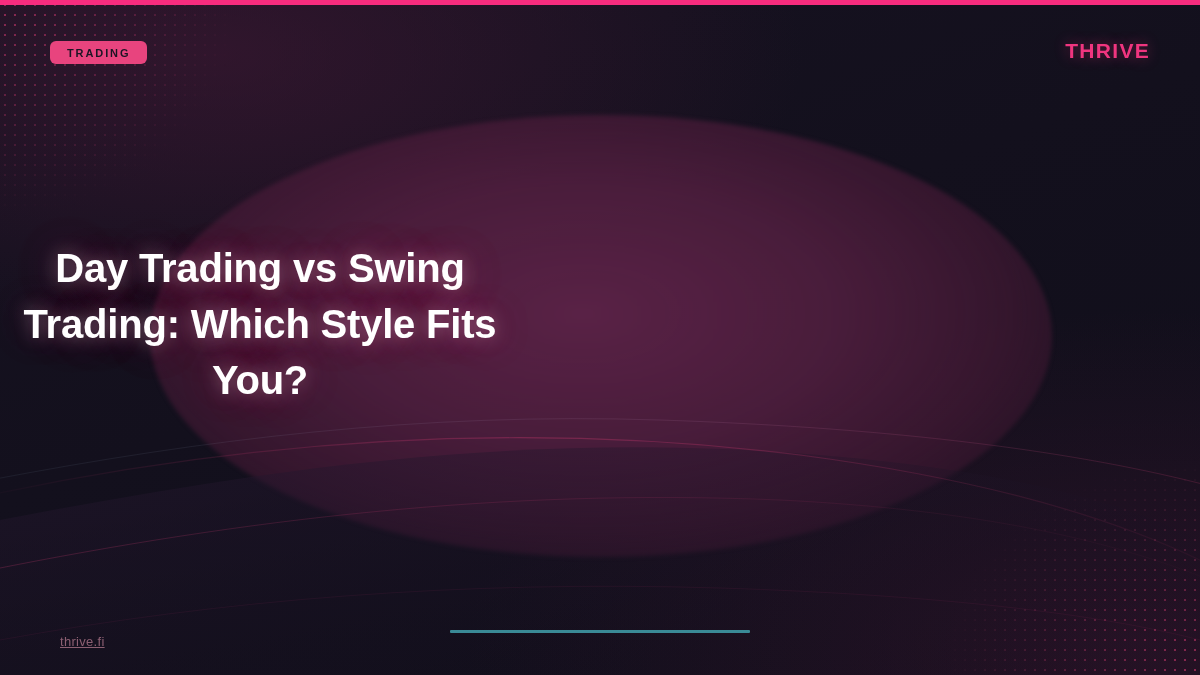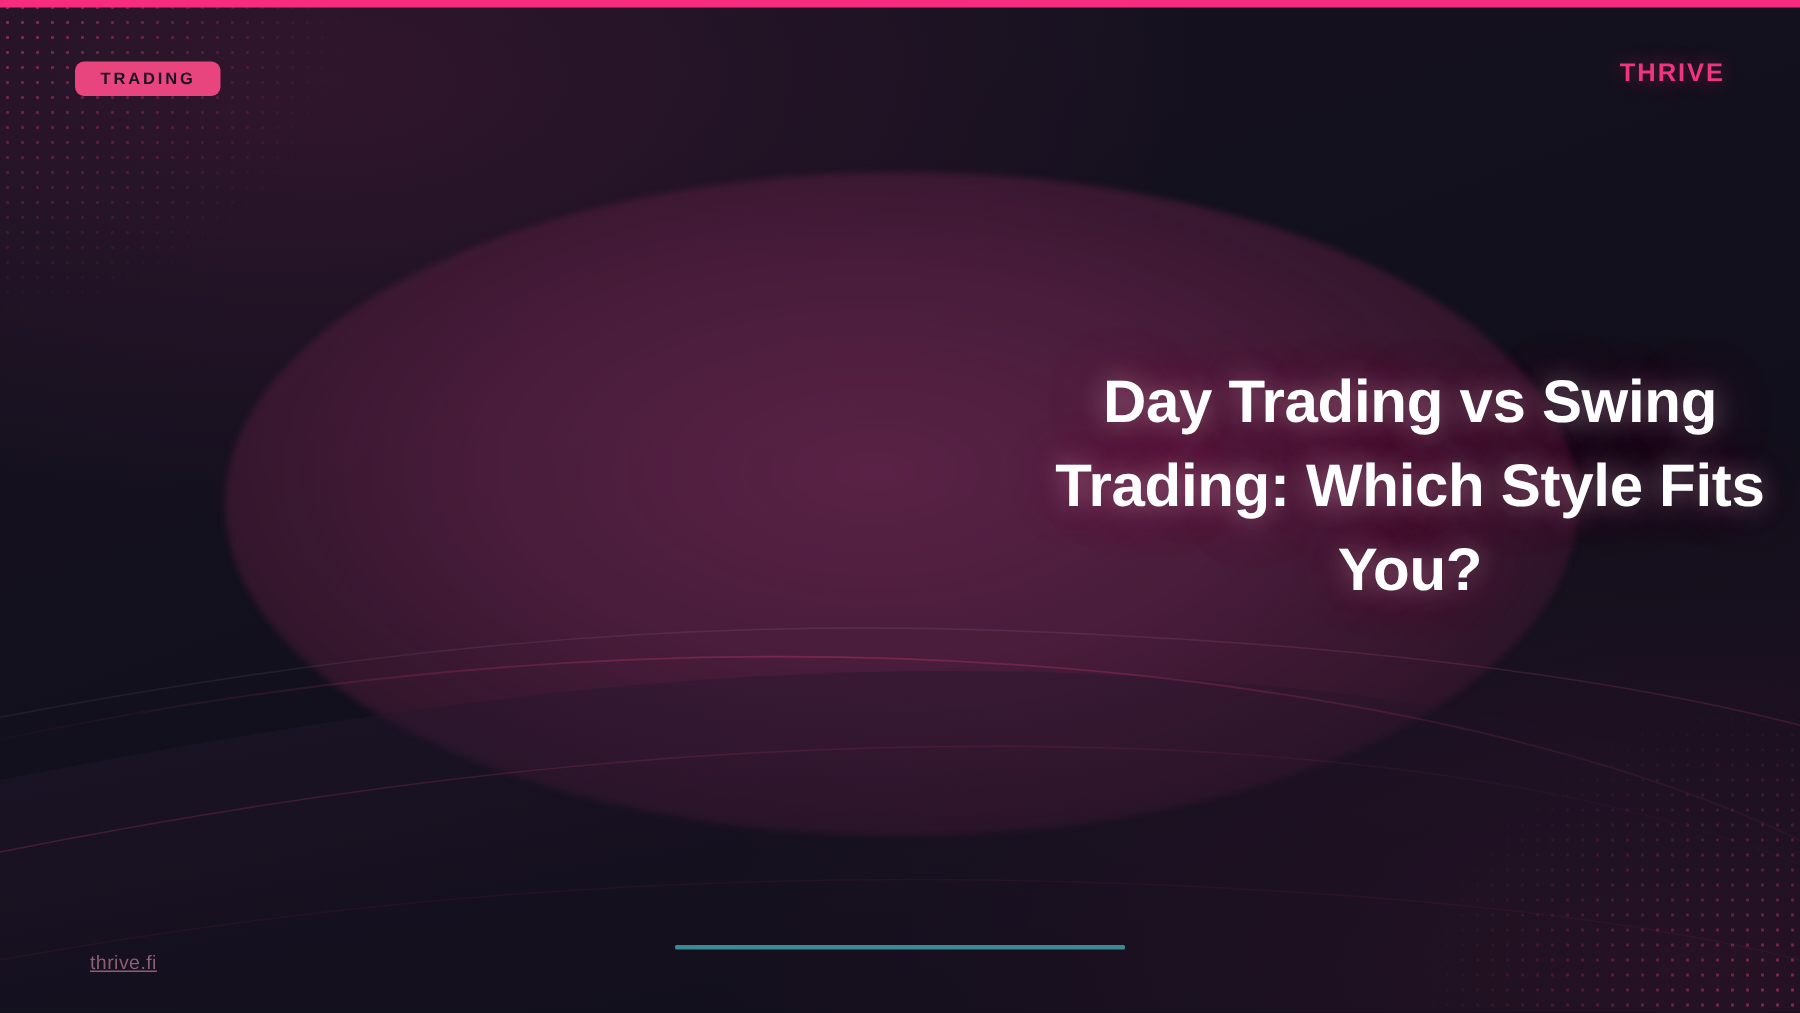--- a/index.html
+++ b/index.html
@@ -59,28 +59,28 @@
     height:23px; padding:0 17px;
     display:flex; align-items:center; justify-content:center;
     background:#e8447e; border-radius:6px;
     color:#1b1424;
     font-size:11px; font-weight:bold; letter-spacing:1.9px;
   }
 
   
   .brand {
     position:absolute; right:50px; top:39px;
-    color:#f0357f; font-size:17px; font-weight:bold; letter-spacing:1.3px;
+    color:#f0357f; font-size:21px; font-weight:bold; letter-spacing:1.3px;
     text-shadow:0 0 14px rgba(240,53,127,0.45);
   }
 
   
   .title-wrap {
     position:absolute; left:0; top:0; width:1200px; height:675px;
-    display:flex; align-items:center; justify-content:flex-end;
+    display:flex; align-items:center; justify-content:flex-start;
   }
   .title {
     width:520px;
     text-align:center;
     color:#ffffff;
     font-size:40px; font-weight:bold; line-height:1.40;
     letter-spacing:-0.2px;
     text-shadow:
       0 0 18px rgba(255,210,230,0.38),
       0 0 42px rgba(247,44,126,0.30),

